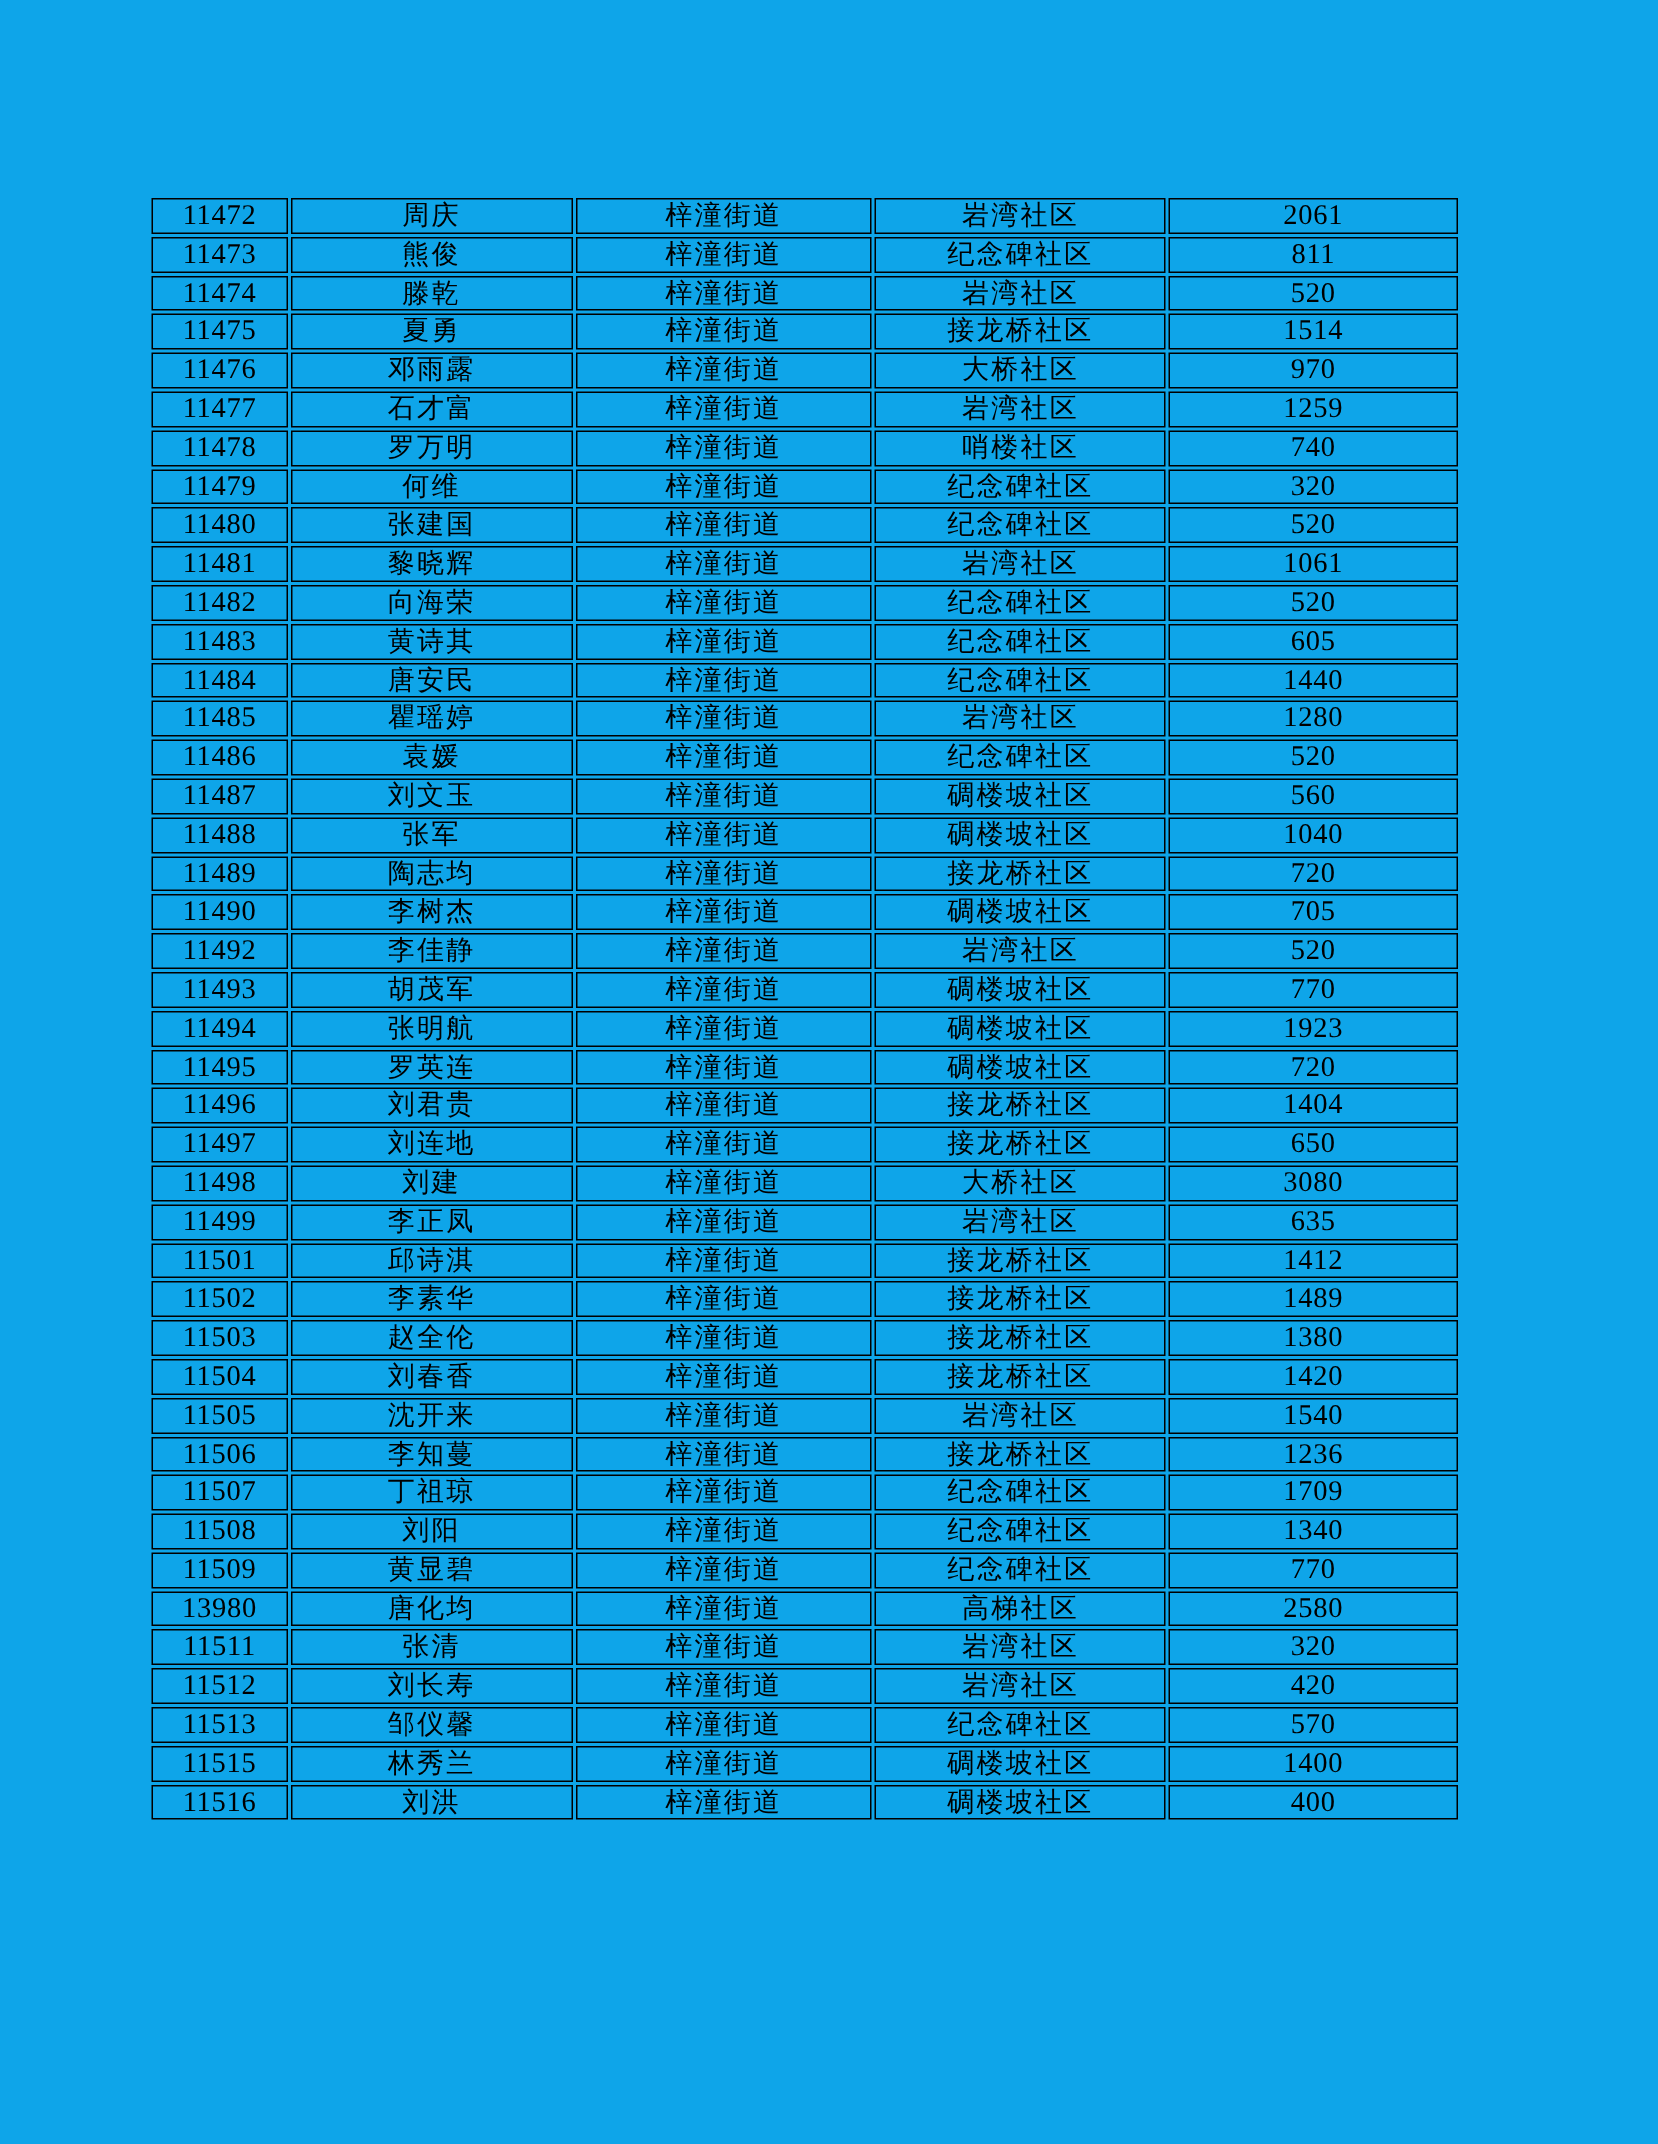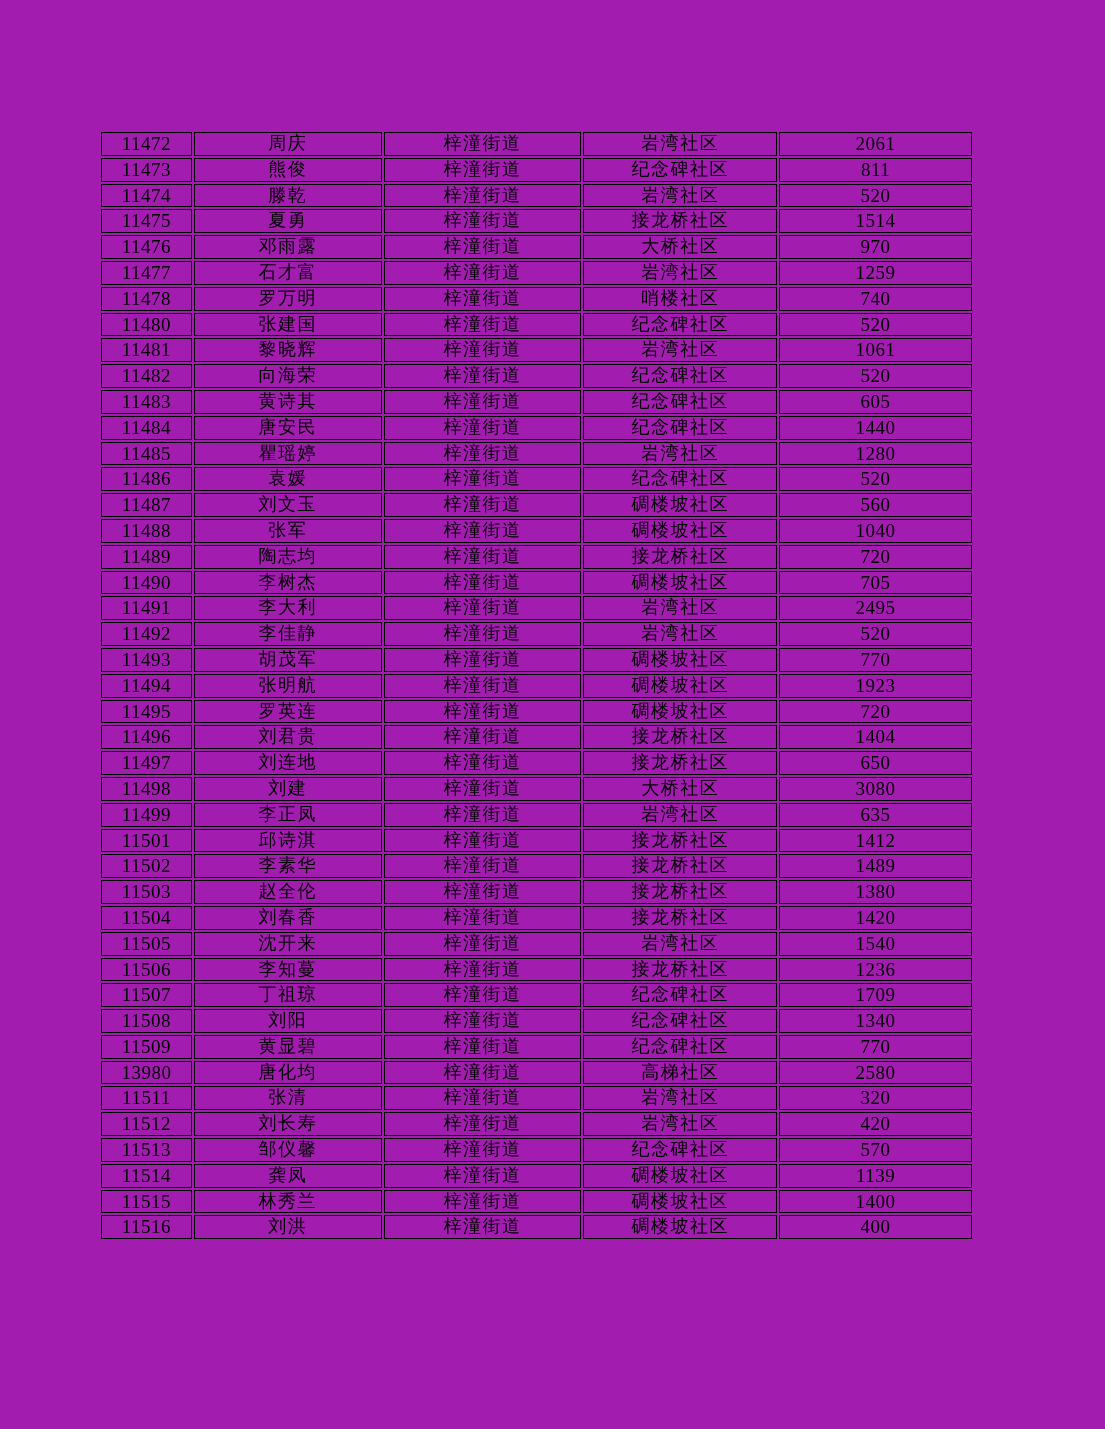--- a/index.html
+++ b/index.html
@@ -5,21 +5,21 @@
   html, body {
     margin: 0;
     padding: 0;
     background: #e8e8e8;
   }
   .page {
     position: relative;
     width: 1105px;
     height: 1429px;
     margin: 0 auto;
-    background: #a21caf;
+    background: #0ea5e9;
     font-family: "Liberation Serif", "DejaVu Serif", serif;
     color: #000000;
     overflow: hidden;
   }
   table.data-table {
     position: absolute;
     left: 99px;
     top: 130px;
     width: 875px;
     table-layout: fixed;
@@ -107,20 +107,27 @@
           <td class="num">1259</td>
         </tr>
         <tr>
           <td class="num">11478</td>
           <td class="zh">罗万明</td>
           <td class="zh">梓潼街道</td>
           <td class="zh">哨楼社区</td>
           <td class="num">740</td>
         </tr>
         <tr>
+          <td class="num">11479</td>
+          <td class="zh">何维</td>
+          <td class="zh">梓潼街道</td>
+          <td class="zh">纪念碑社区</td>
+          <td class="num">320</td>
+        </tr>
+        <tr>
           <td class="num">11480</td>
           <td class="zh">张建国</td>
           <td class="zh">梓潼街道</td>
           <td class="zh">纪念碑社区</td>
           <td class="num">520</td>
         </tr>
         <tr>
           <td class="num">11481</td>
           <td class="zh">黎晓辉</td>
           <td class="zh">梓潼街道</td>
@@ -184,27 +191,20 @@
           <td class="num">720</td>
         </tr>
         <tr>
           <td class="num">11490</td>
           <td class="zh">李树杰</td>
           <td class="zh">梓潼街道</td>
           <td class="zh">碉楼坡社区</td>
           <td class="num">705</td>
         </tr>
         <tr>
-          <td class="num">11491</td>
-          <td class="zh">李大利</td>
-          <td class="zh">梓潼街道</td>
-          <td class="zh">岩湾社区</td>
-          <td class="num">2495</td>
-        </tr>
-        <tr>
           <td class="num">11492</td>
           <td class="zh">李佳静</td>
           <td class="zh">梓潼街道</td>
           <td class="zh">岩湾社区</td>
           <td class="num">520</td>
         </tr>
         <tr>
           <td class="num">11493</td>
           <td class="zh">胡茂军</td>
           <td class="zh">梓潼街道</td>
@@ -336,27 +336,20 @@
           <td class="zh">梓潼街道</td>
           <td class="zh">岩湾社区</td>
           <td class="num">420</td>
         </tr>
         <tr>
           <td class="num">11513</td>
           <td class="zh">邹仪馨</td>
           <td class="zh">梓潼街道</td>
           <td class="zh">纪念碑社区</td>
           <td class="num">570</td>
-        </tr>
-        <tr>
-          <td class="num">11514</td>
-          <td class="zh">龚凤</td>
-          <td class="zh">梓潼街道</td>
-          <td class="zh">碉楼坡社区</td>
-          <td class="num">1139</td>
         </tr>
         <tr>
           <td class="num">11515</td>
           <td class="zh">林秀兰</td>
           <td class="zh">梓潼街道</td>
           <td class="zh">碉楼坡社区</td>
           <td class="num">1400</td>
         </tr>
         <tr>
           <td class="num">11516</td>

